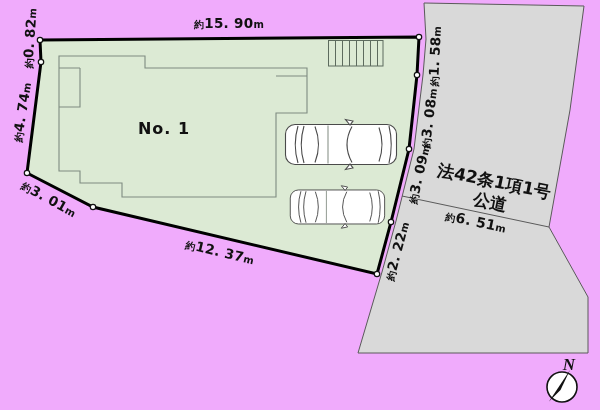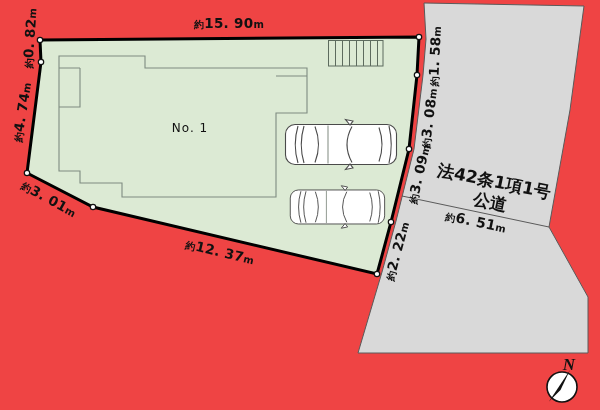--- a/index.html
+++ b/index.html
@@ -1,29 +1,29 @@
 <!DOCTYPE html>
 <html><head>
 <meta charset="utf-8">
 <style>
   html,body{margin:0;padding:0;background:#fff;}
   #stage{
-    position:relative;width:600px;height:410px;background:#ef4444;overflow:hidden;
+    position:relative;width:600px;height:410px;background:#f0abfc;overflow:hidden;
     font-family:"DejaVu Sans","Liberation Sans",sans-serif;color:#111;
   }
   #plan-svg{position:absolute;left:0;top:0;}
   .dim{
     position:absolute;white-space:nowrap;color:#111;
     font-size:13.5px;font-weight:600;letter-spacing:.3px;
     transform:translate(-50%,-50%) rotate(var(--r,0deg));
   }
   .dim .pfx,.dim .unit{font-size:10px;font-weight:600;}
   .plot-number{
-    position:absolute;left:190px;top:128px;transform:translate(-50%,-50%);
-    font-size:12px;font-weight:400;letter-spacing:1px;white-space:nowrap;
+    position:absolute;left:164px;top:128px;transform:translate(-50%,-50%);
+    font-size:16px;font-weight:700;letter-spacing:1px;white-space:nowrap;
   }
   .road-name{
     position:absolute;left:492px;top:192px;
     transform:translate(-50%,-50%) rotate(11.5deg);
     text-align:center;font-size:17px;font-weight:600;line-height:21px;
     white-space:nowrap;color:#111;
   }
   .north-label{
     position:absolute;left:569px;top:365px;transform:translate(-50%,-50%);
     font-family:"Liberation Serif","DejaVu Serif",serif;

